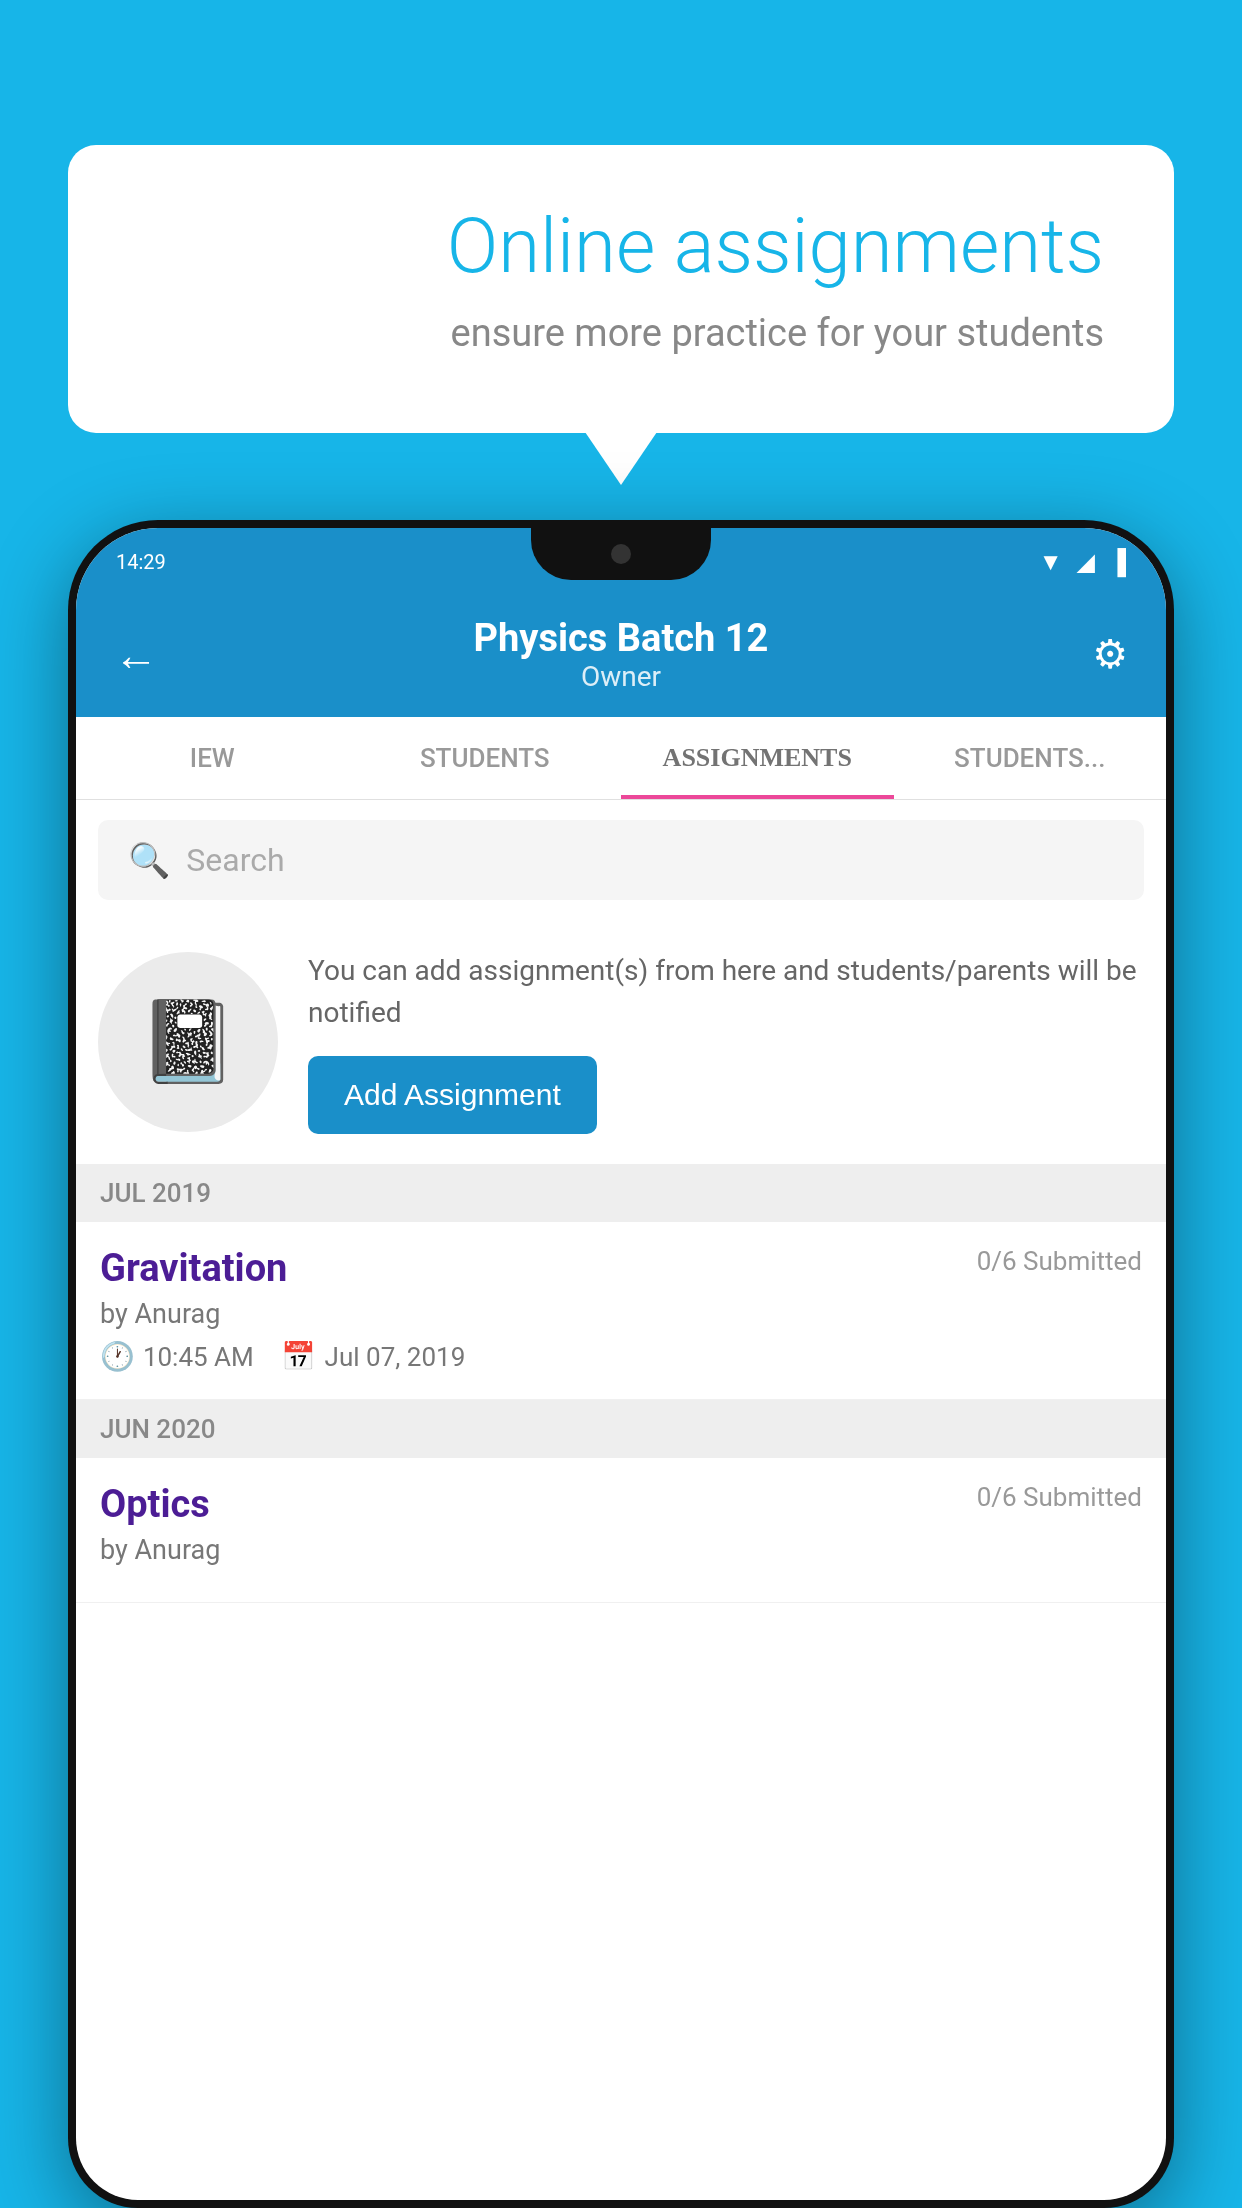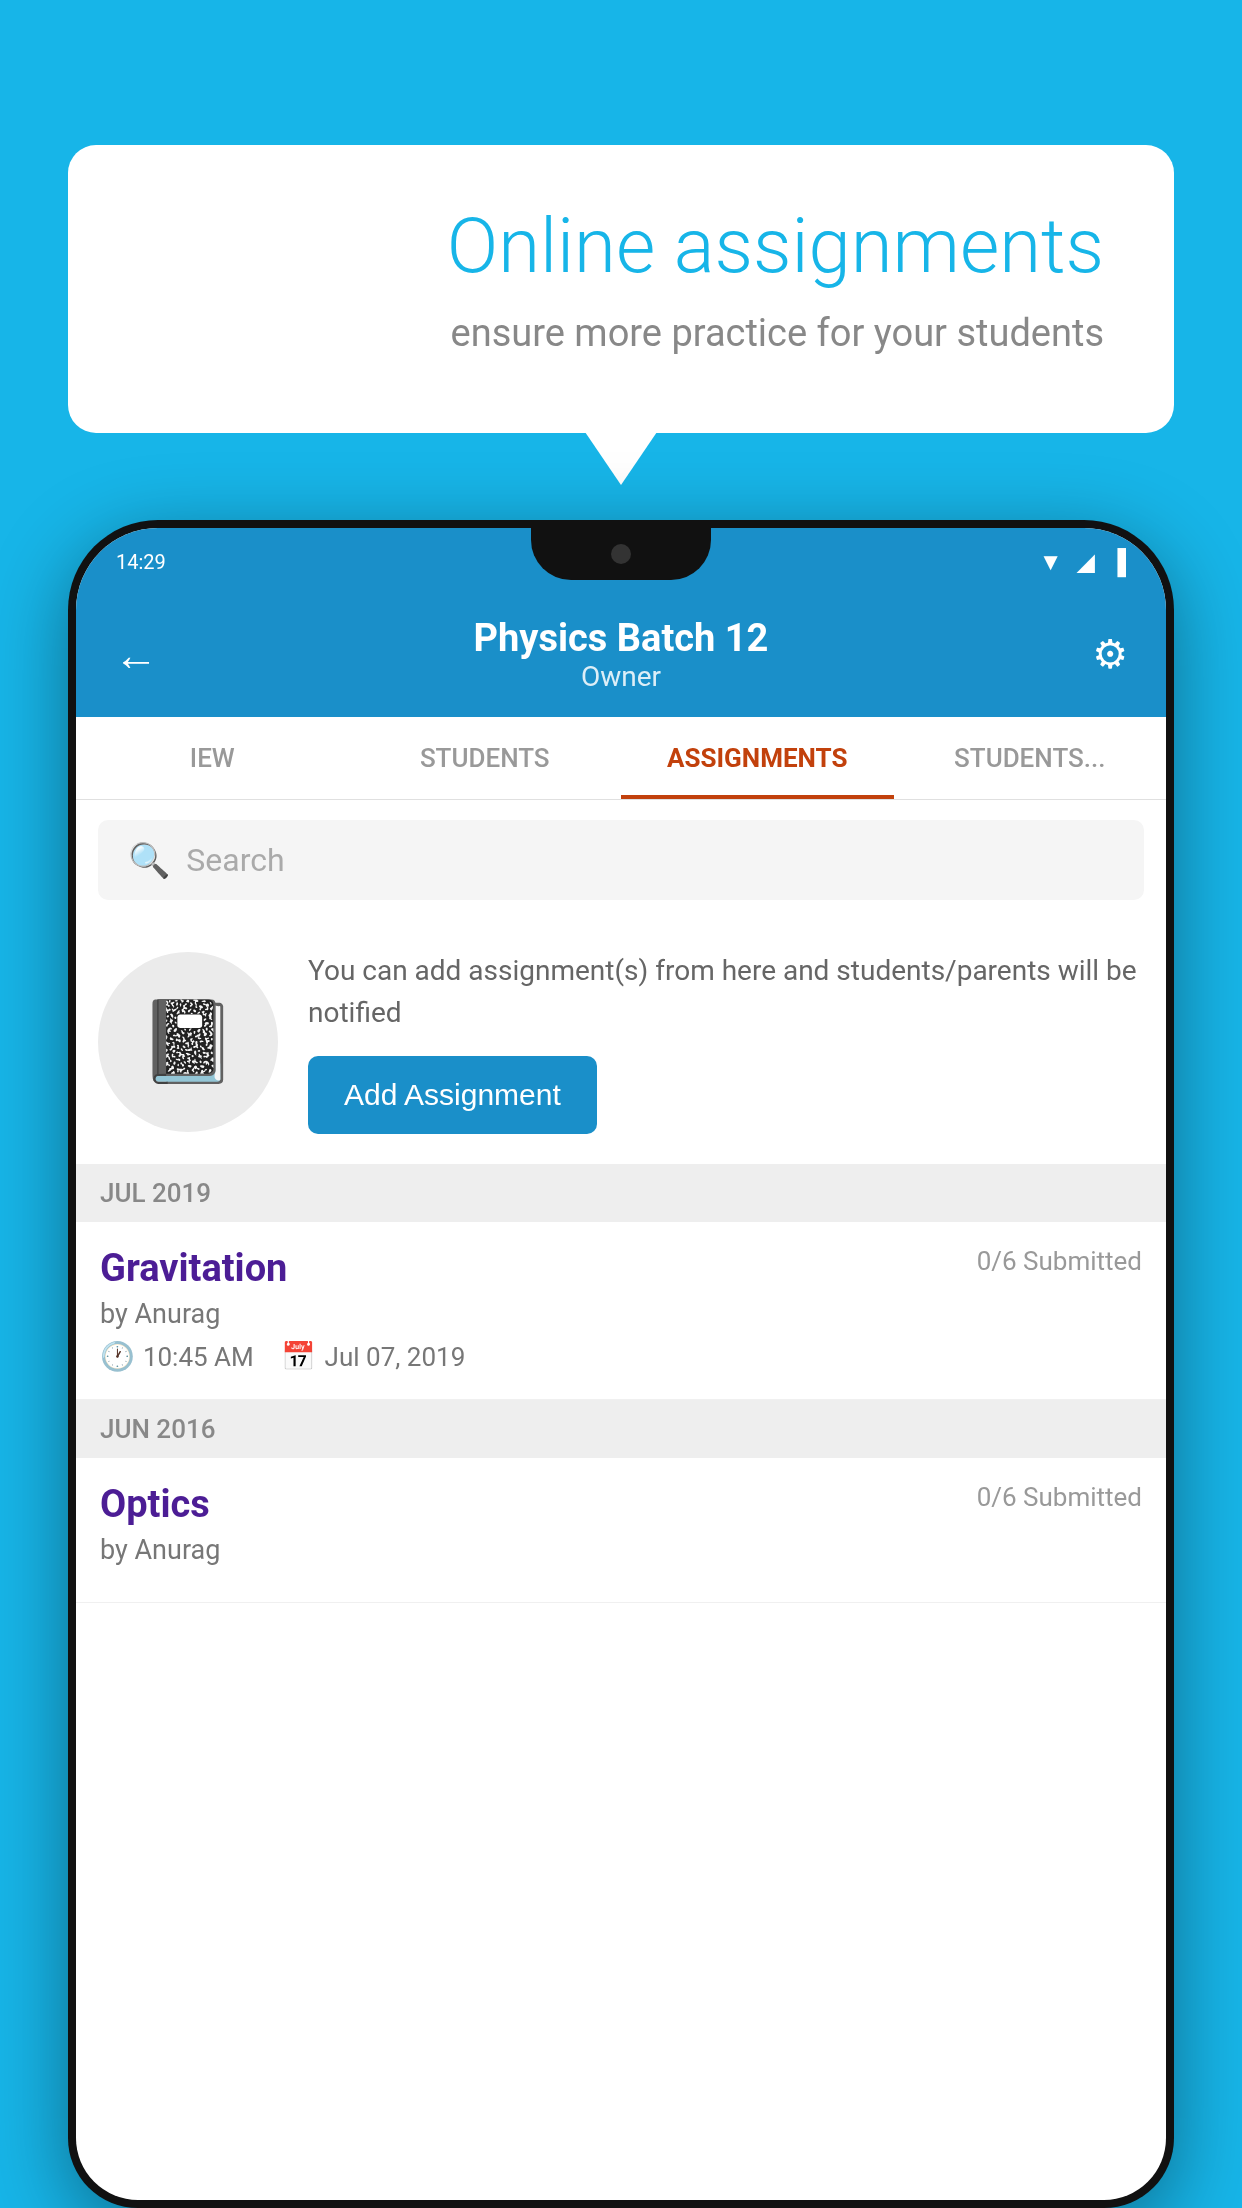--- a/index.html
+++ b/index.html
@@ -178,23 +178,24 @@
       font-size: 26px;
       font-weight: 500;
       color: #999;
       border-bottom: 4px solid transparent;
       white-space: nowrap;
       overflow: hidden;
       text-overflow: ellipsis;
     }
 
     .tab-item.active {
-      color: #c2410c;
-      border-bottom: 4px solid #c2410c;
+      color: #737373;
+      border-bottom: 4px solid #ec4899;
       font-weight: 700;
+      font-family: Liberation Serif, serif;
     }
 
     
     .search-container {
       padding: 20px 22px;
       background: white;
     }
 
     .search-bar {
       background: #f5f5f5;
@@ -395,21 +396,21 @@
           <span>10:45 AM</span>
         </div>
         <div class="meta-item">
           <span class="meta-icon">📅</span>
           <span>Jul 07, 2019</span>
         </div>
       </div>
     </div>
 
     <div class="section-divider">
-      <span class="section-label">JUN 2016</span>
+      <span class="section-label">JUN 2020</span>
     </div>
 
     <div class="assignment-item">
       <div class="assignment-header">
         <span class="assignment-title">Optics</span>
         <span class="assignment-submitted">0/6 Submitted</span>
       </div>
       <div class="assignment-by">by Anurag</div>
     </div>
 

